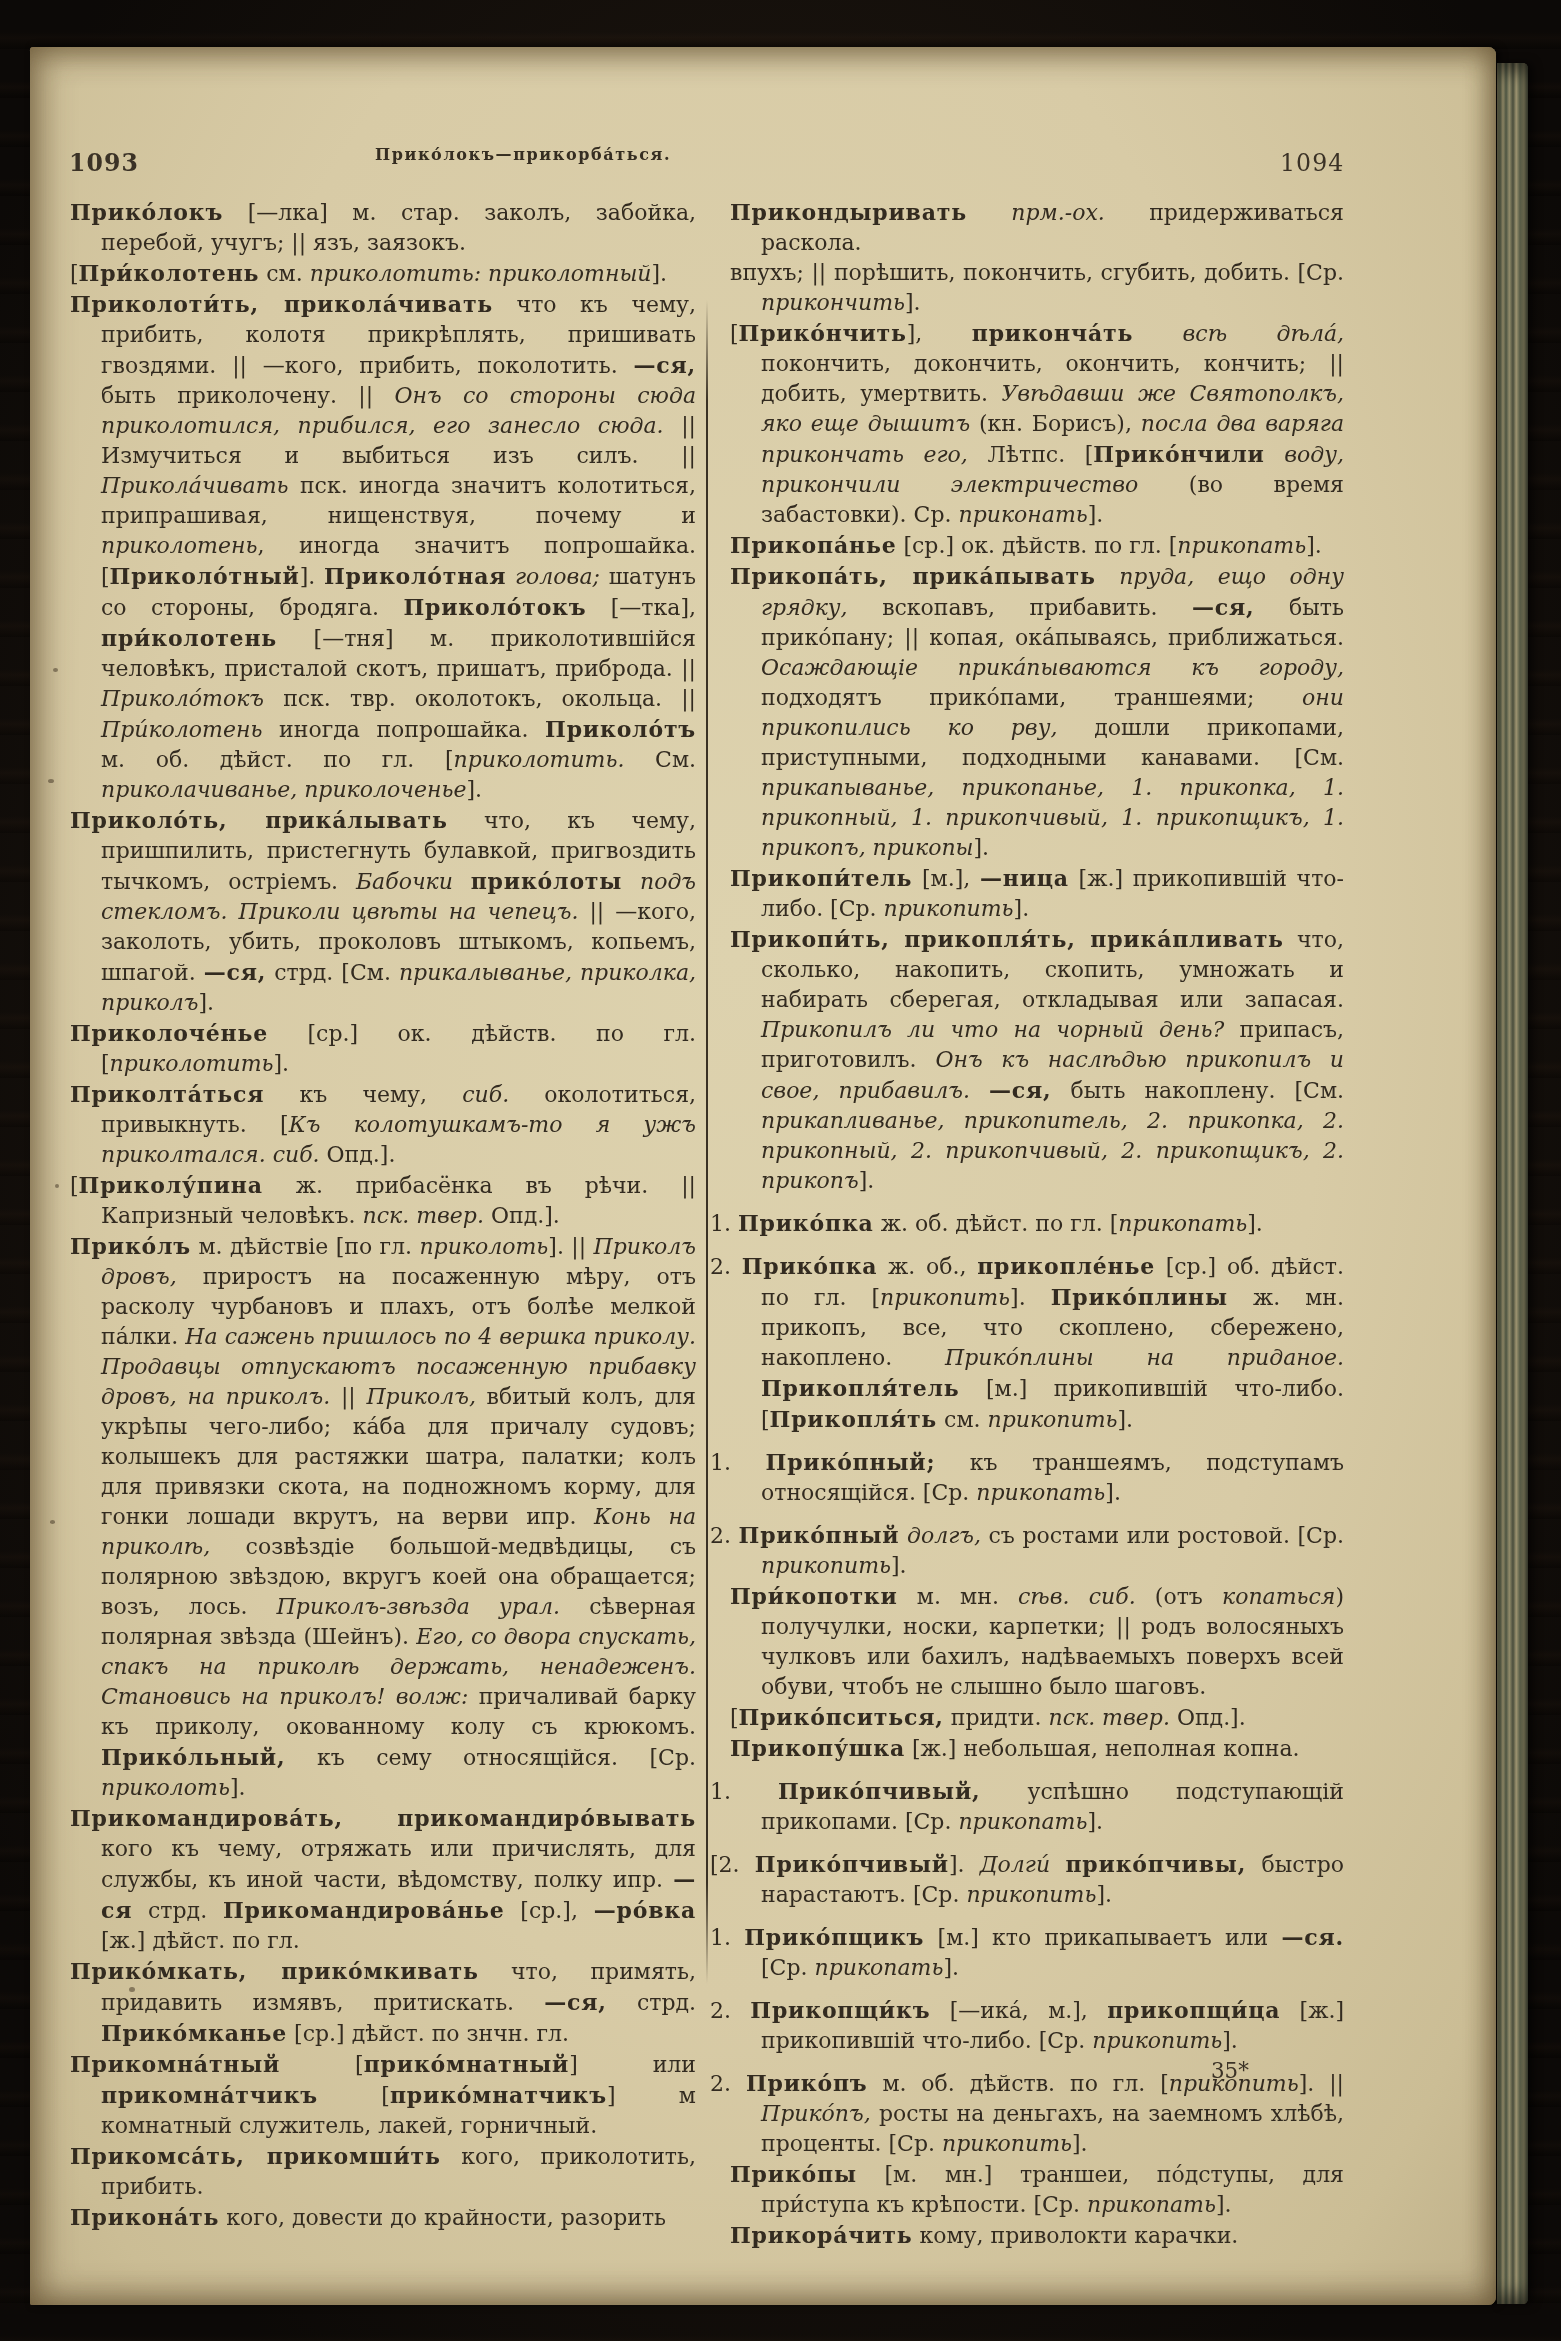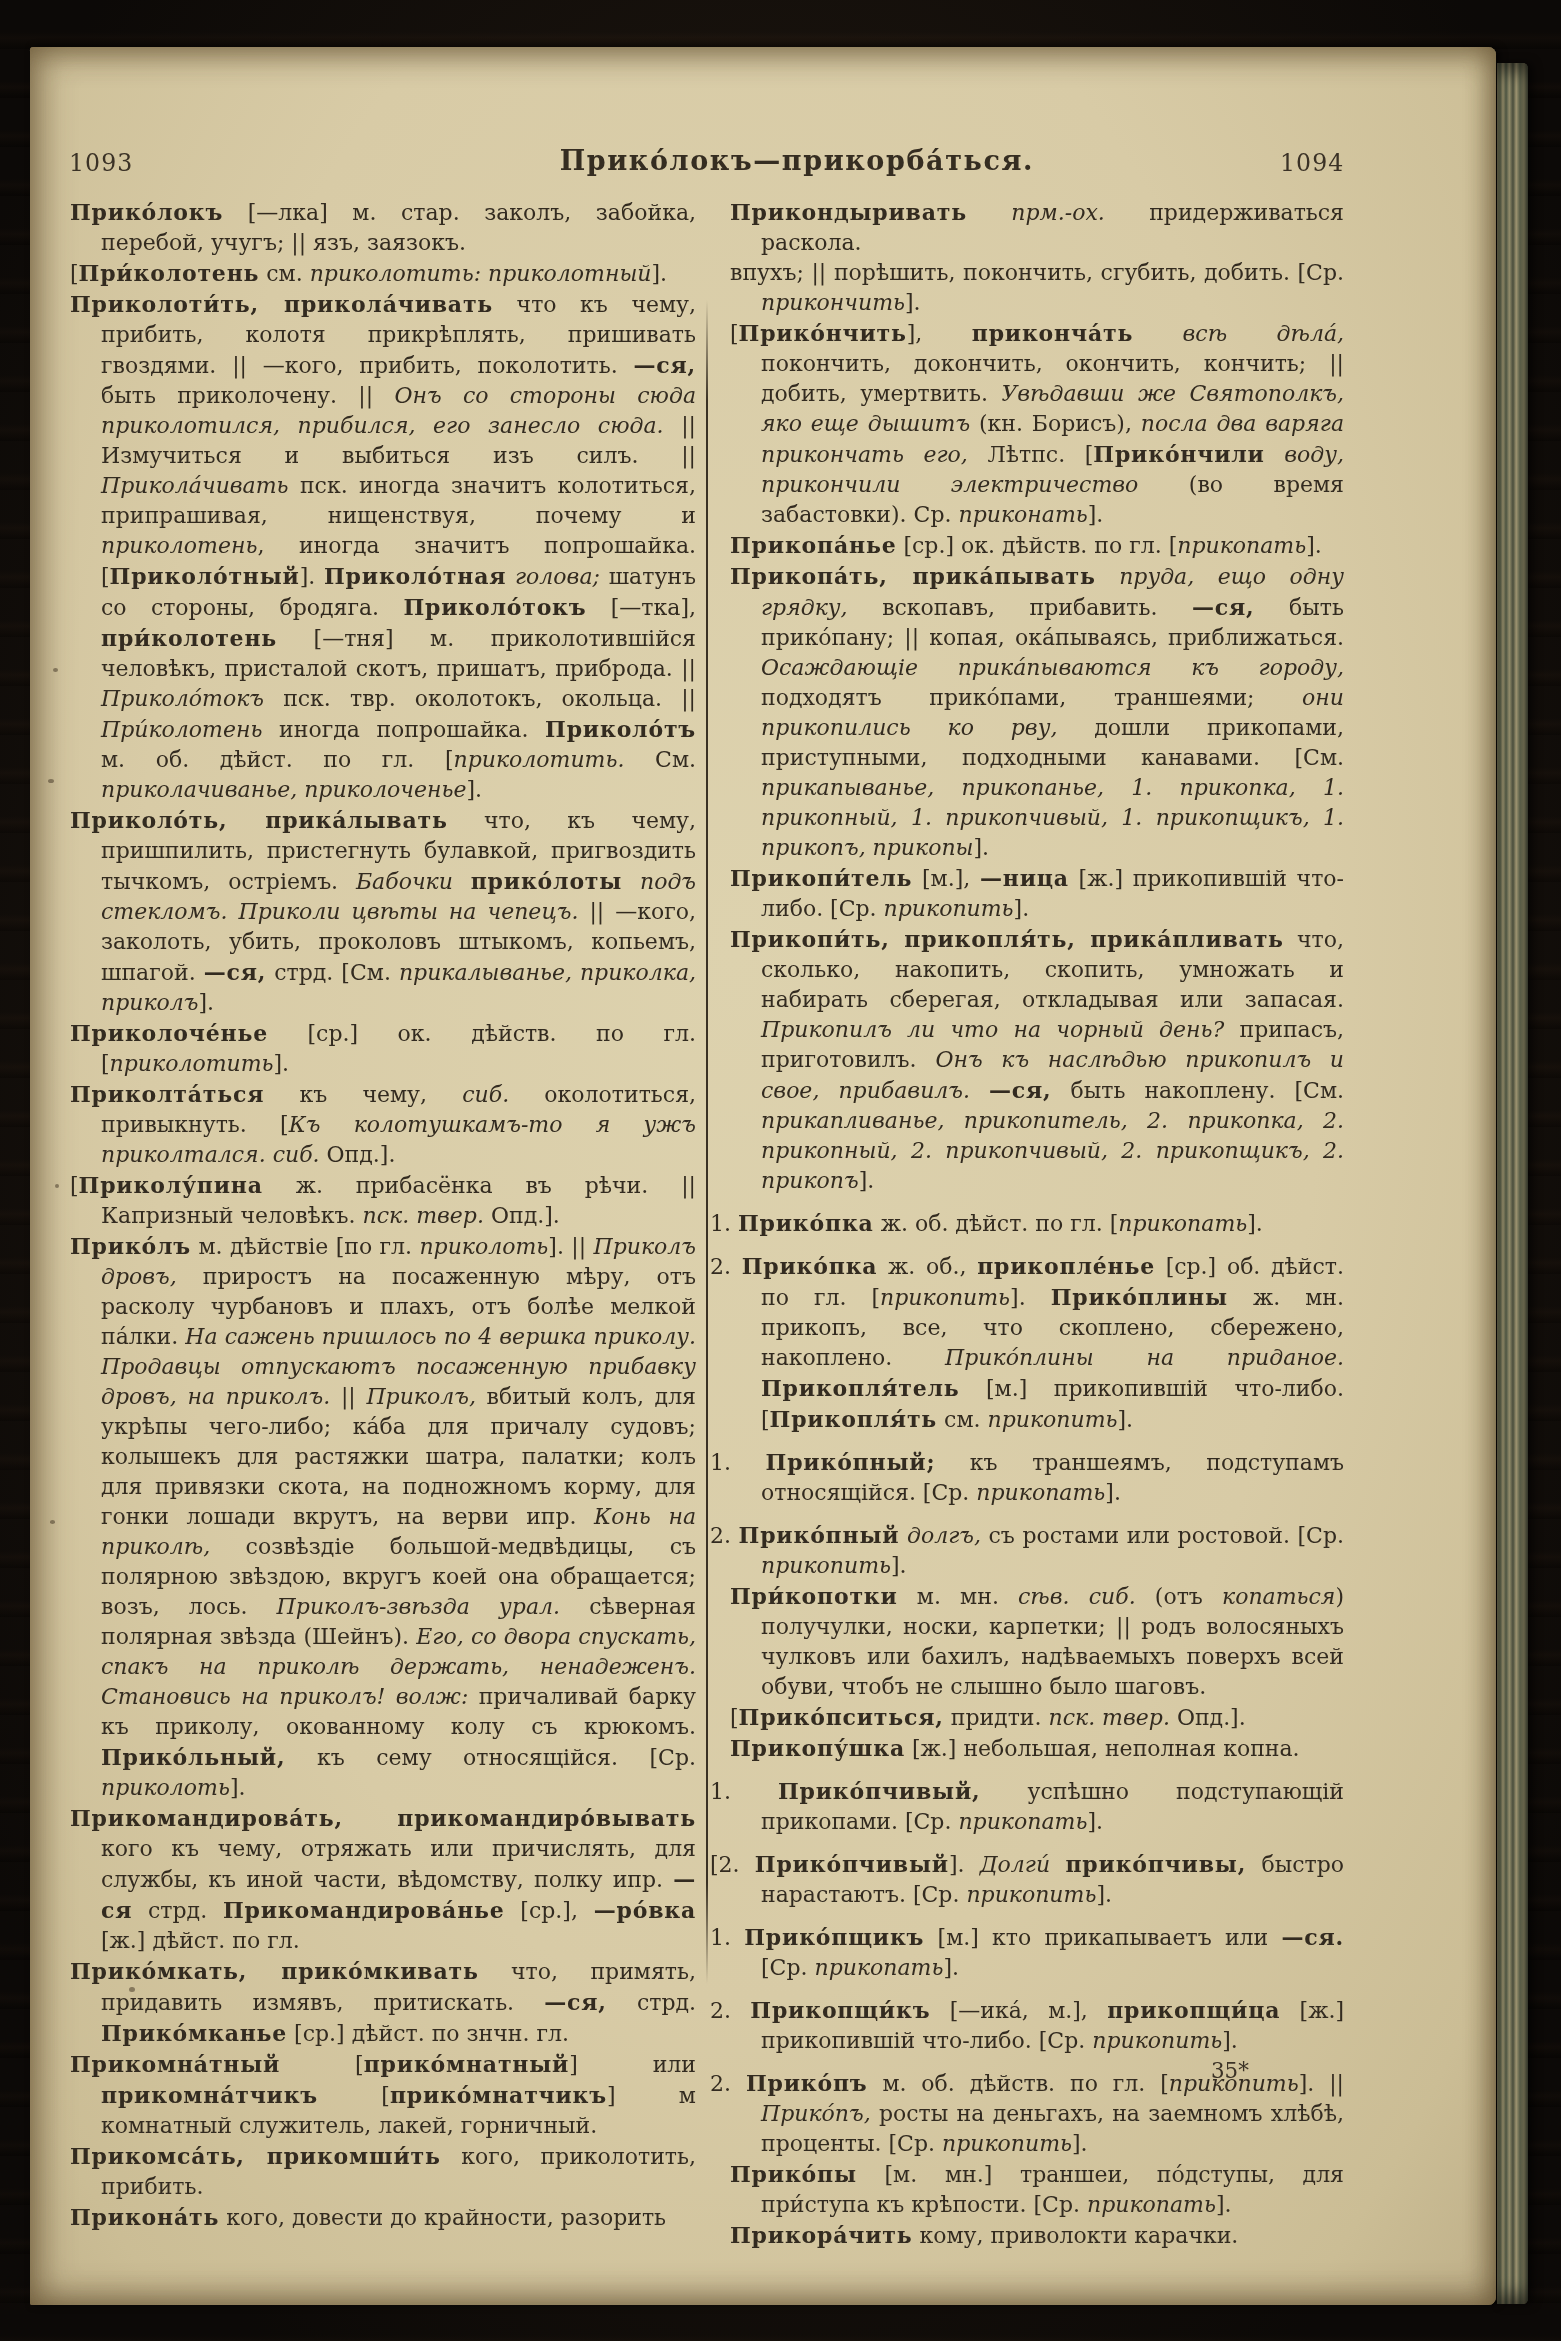--- a/index.html
+++ b/index.html
@@ -22,24 +22,24 @@
                  3.2px 0 7.5px rgba(0,0,0,.6);
      border-radius:3.2px 7.5px 7.5px 2.1px;}
   
   #fore-edge{position:absolute;left:1497px;top:63px;width:31px;height:2241px;
      background:repeating-linear-gradient(90deg,
         #8f8a68 0px,#6d755a 3.2px,#b0a67d 5.9px,#57604b 9px,#9b9471 12.3px,#4c503f 16px,
         #a89e78 19.3px,#656b52 23px,#8f8a68 27px,#585e49 31px);
      box-shadow: 4.3px 0 9.7px rgba(0,0,0,.65), inset 0 9.7px 16px rgba(0,0,0,.5), inset 0 -10.7px 16px rgba(0,0,0,.5);
      border-radius:0 5.4px 5.4px 0;}
   .pagenum{position:absolute;top:149px;font-size:23.6px;color:#3b3226;letter-spacing:1.1px;}
-  #pg-left{left:69px;}
+  #pg-left{left:69px;font-weight:bold;}
   #pg-right{left:1280px;}
-  #running-head{position:absolute;top:145px;left:375px;width:659px;text-align:right;
-     font-size:27px;font-weight:bold;color:#352d21;letter-spacing:1.6px;}
+  #running-head{position:absolute;top:145px;left:375px;width:659px;text-align:left;
+     font-size:16px;font-weight:bold;color:#352d21;letter-spacing:1.6px;}
   .col{position:absolute;top:197px;color:#332b20;font-size:22px;line-height:30px;
        text-align:justify;}
   #col-left{left:70px;width:626px;}
   #col-right{left:730px;width:614px;}
   #divider{position:absolute;left:706px;top:300px;width:1.6px;height:1684px;
      background:linear-gradient(180deg,rgba(50,40,28,0),#3a3124 6%,#3a3124 94%,rgba(50,40,28,0));}
   .entry{margin:0;padding-left:31px;text-indent:-31px;}
   .entry.numbered{text-indent:-51px;margin-top:12px;}
   .seg-b{font-weight:bold;letter-spacing:0.8px;}
   .seg-i{font-style:italic;}

